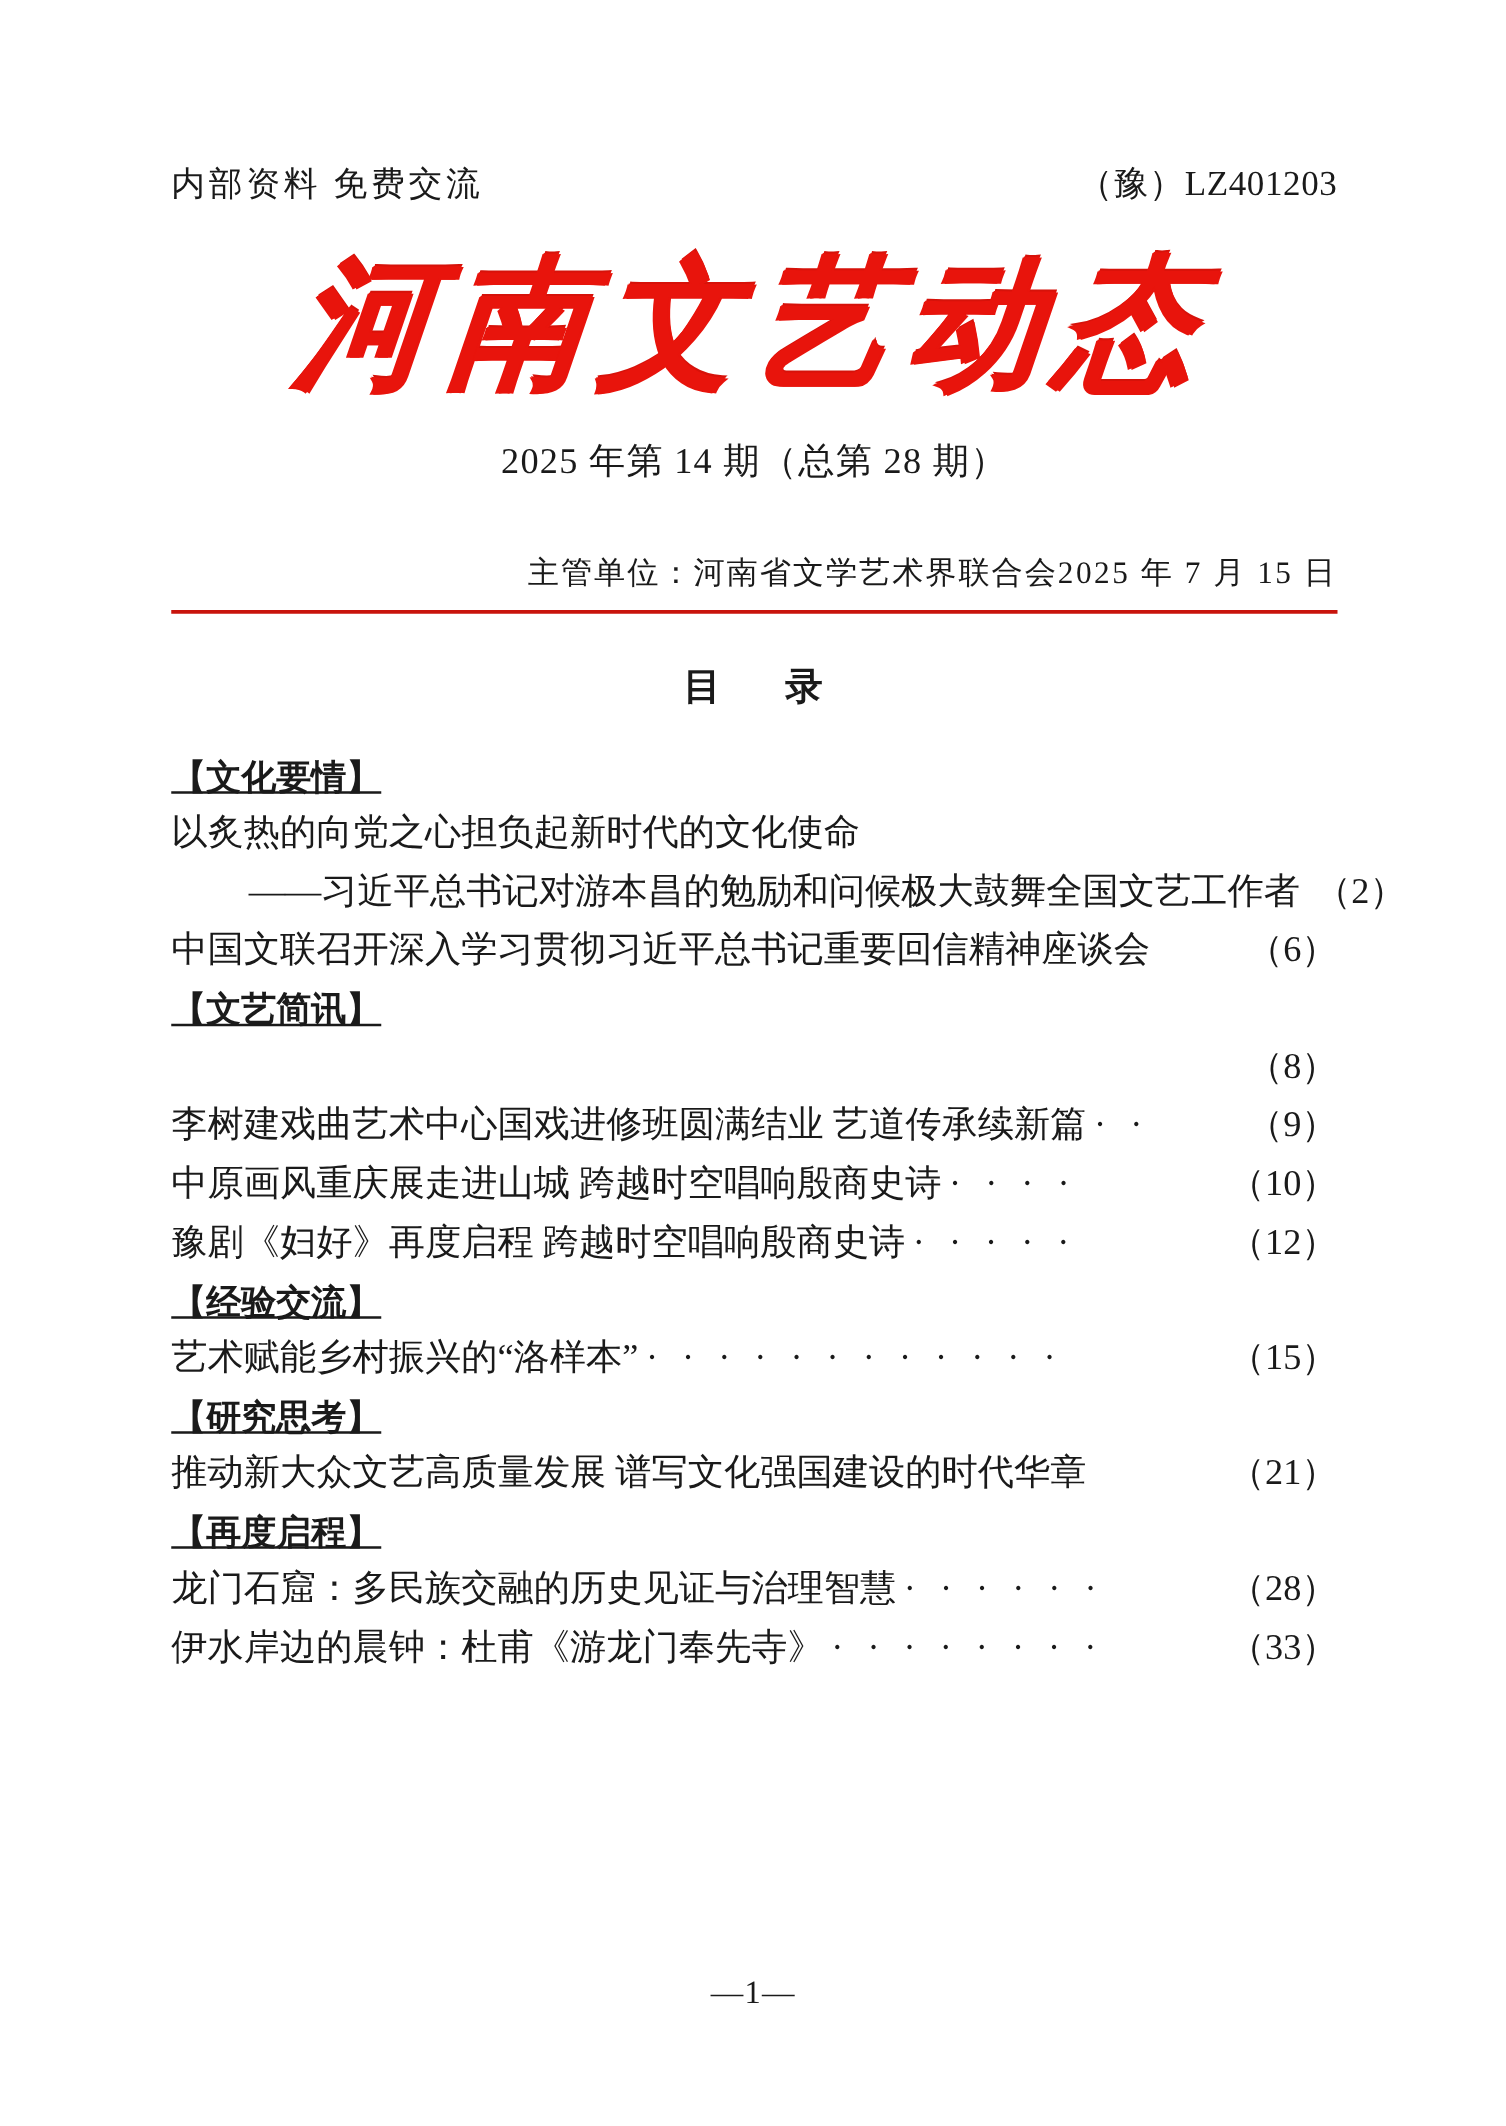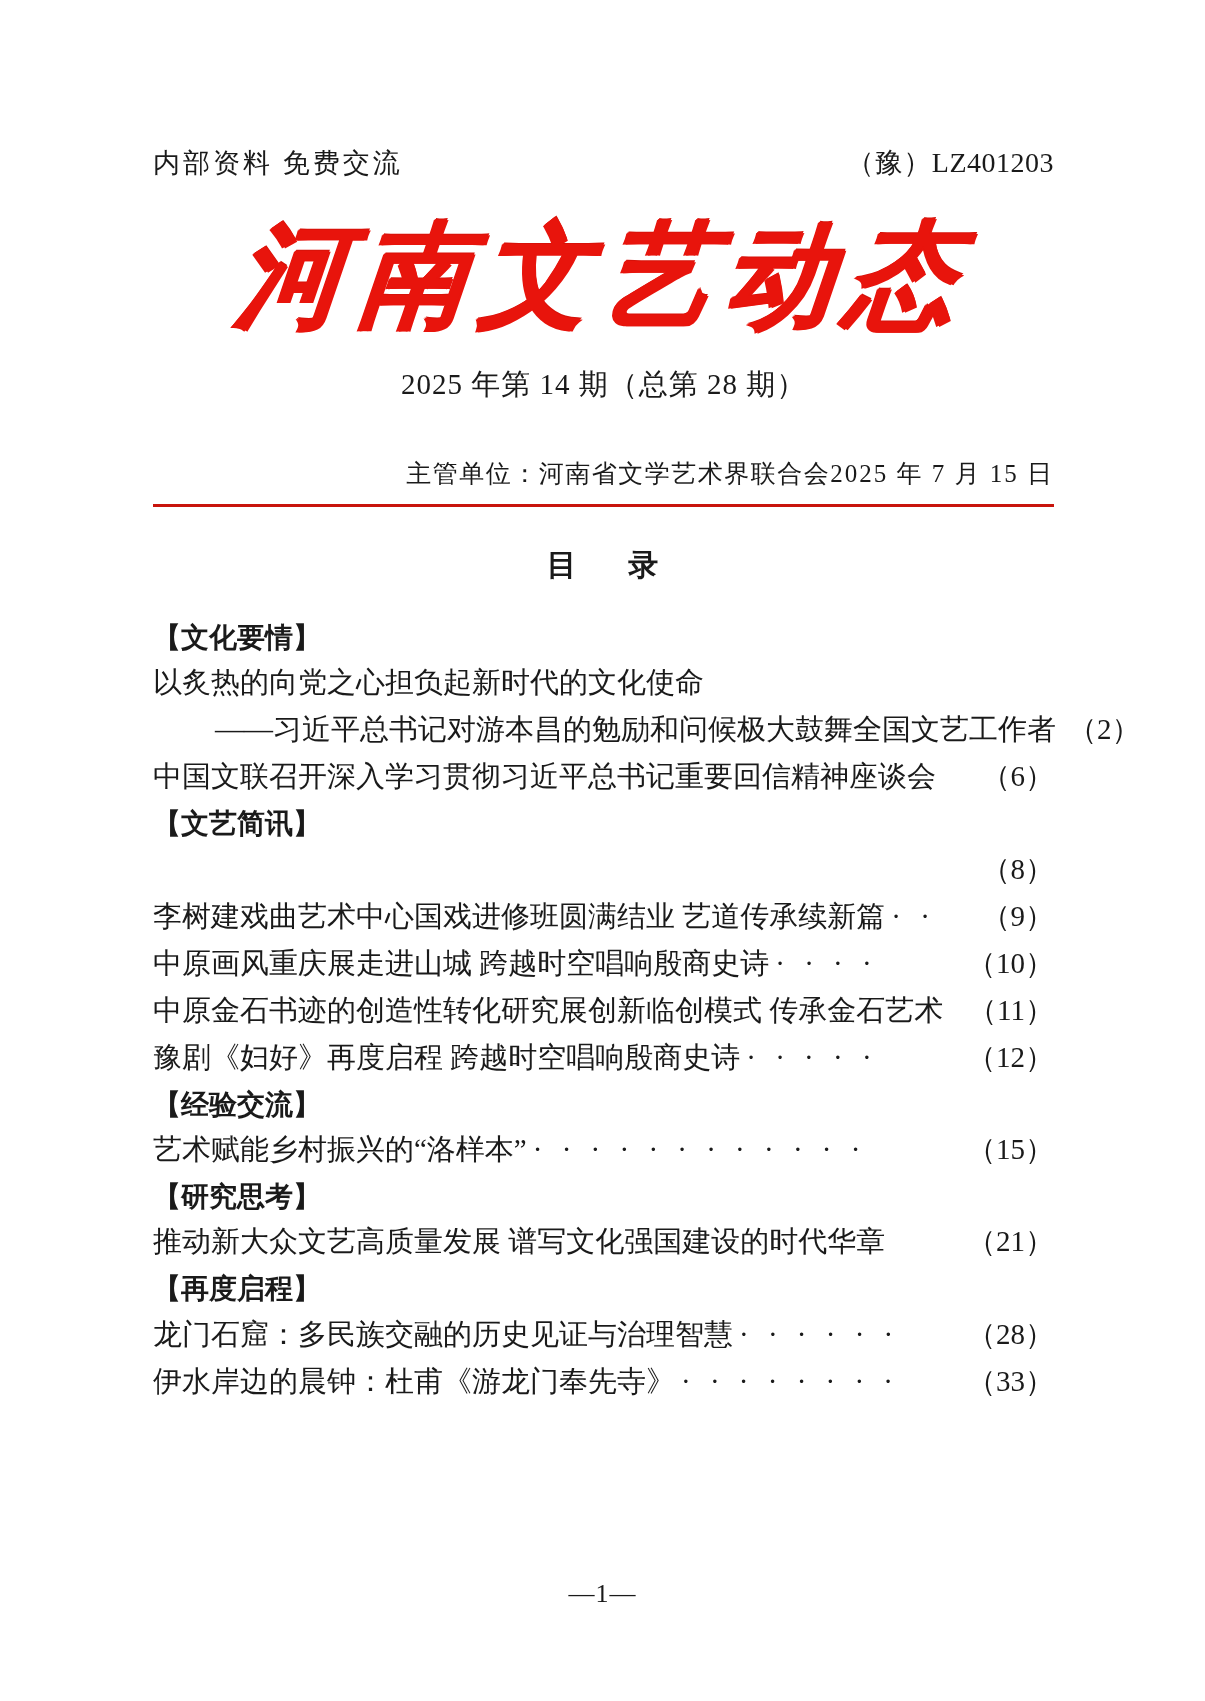--- a/index.html
+++ b/index.html
@@ -12,21 +12,21 @@
     background: #ffffff;
     font-family: "Liberation Serif", "DejaVu Serif", serif;
     color: #1a1a1a;
     overflow: hidden;
   }
   .page {
     position: relative;
     width: 1205px;
     height: 1701px;
     box-sizing: border-box;
-    padding: 16px;
+    padding: 0;
   }
 
   
   .masthead {
     padding: 0 135px 0 137px;
   }
   .topline {
     display: flex;
     justify-content: space-between;
     align-items: baseline;
@@ -100,20 +100,21 @@
     padding: 0 135px 0 137px;
   }
 
   .section-head {
     font-size: 28px;
     font-weight: 700;
     letter-spacing: 0px;
     line-height: 1.55;
     font-family: "DejaVu Sans", "Liberation Sans", sans-serif;
     margin-top: 2px;
+    text-decoration: underline;
   }
 
   .entry {
     display: flex;
     align-items: baseline;
     font-size: 29px;
     line-height: 1.62;
     white-space: nowrap;
   }
   .entry .etext {
@@ -200,25 +201,20 @@
         <span class="etext">李树建戏曲艺术中心国戏进修班圆满结业 艺道传承续新篇</span>
         <span class="leader">· ·</span>
         <span class="pageno">（9）</span>
       </div>
       <div class="entry">
         <span class="etext">中原画风重庆展走进山城 跨越时空唱响殷商史诗</span>
         <span class="leader">· · · ·</span>
         <span class="pageno">（10）</span>
       </div>
       <div class="entry">
-        <span class="etext">中原金石书迹的创造性转化研究展创新临创模式 传承金石艺术</span>
-        <span class="leader"></span>
-        <span class="pageno">（11）</span>
-      </div>
-      <div class="entry">
         <span class="etext">豫剧《妇好》再度启程 跨越时空唱响殷商史诗</span>
         <span class="leader">· · · · ·</span>
         <span class="pageno">（12）</span>
       </div>
       <div class="section-head">【经验交流】</div>
       <div class="entry">
         <span class="etext">艺术赋能乡村振兴的“洛样本”</span>
         <span class="leader">· · · · · · · · · · · ·</span>
         <span class="pageno">（15）</span>
       </div>

